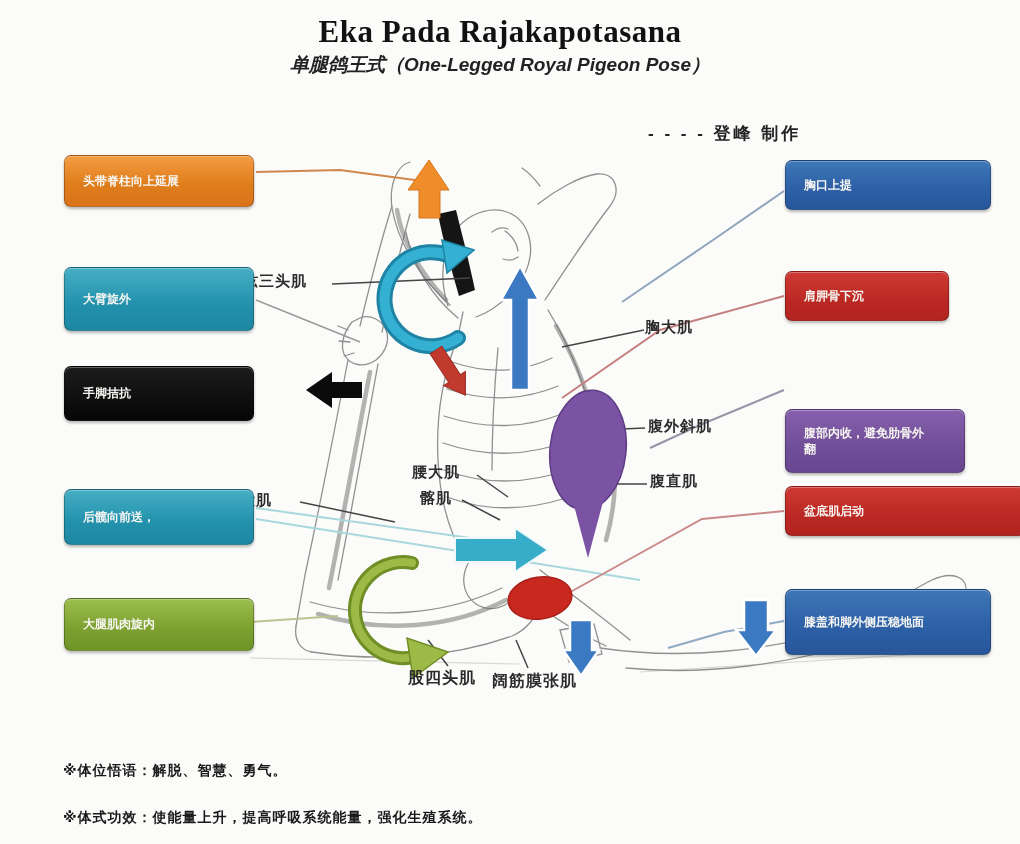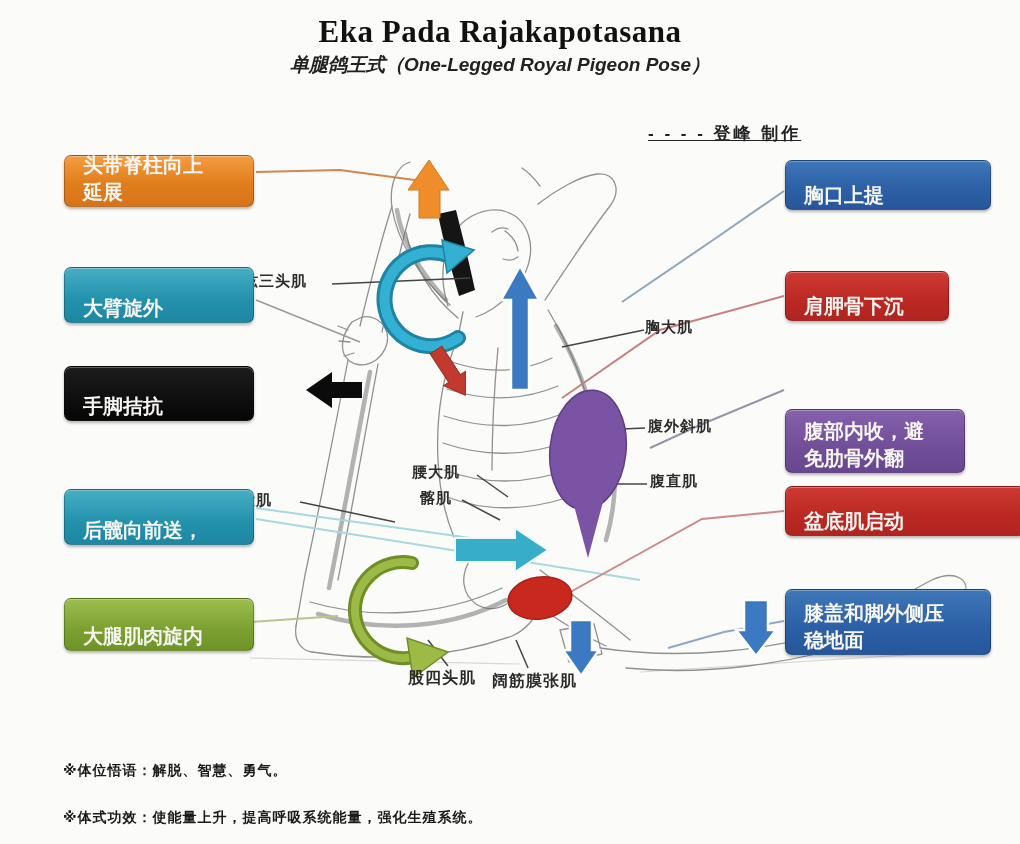--- a/index.html
+++ b/index.html
@@ -13,26 +13,26 @@
     position:absolute;top:14px;left:0;width:1000px;text-align:center;
     font-family:"Liberation Serif","DejaVu Serif",serif;
     font-weight:700;font-size:31px;color:#111;letter-spacing:.5px;
   }
   .subtitle{
     position:absolute;top:52px;left:0;width:1000px;text-align:center;
     font-weight:700;font-style:italic;font-size:19px;color:#222;
   }
   .credit{
     position:absolute;top:122px;left:648px;
-    font-weight:700;font-size:17px;color:#222;letter-spacing:3px;text-decoration:underline;
+    font-weight:700;font-size:17px;color:#222;letter-spacing:3px;
   }
   
   .abox{
-    position:absolute;display:flex;align-items:flex-end;
-    border-radius:7px;color:#f7f6f2;font-weight:700;font-size:20px;
+    position:absolute;display:flex;align-items:center;
+    border-radius:7px;color:#f7f6f2;font-weight:700;font-size:12px;
     padding:0 36px 0 18px;line-height:1.35;z-index:3;
     box-shadow:0 2px 3px rgba(0,0,0,.28), inset 0 1px 0 rgba(255,255,255,.3);
     border:1px solid rgba(0,0,0,.25);box-sizing:border-box;
   }
   .box-orange{background:linear-gradient(180deg,#f59c42 0%,#e07e1c 55%,#d9731a 100%);}
   .box-teal  {background:linear-gradient(180deg,#45aec4 0%,#2391ac 60%,#1e87a2 100%);}
   .box-black {background:linear-gradient(180deg,#1c1c1c 0%,#060606 100%);}
   .box-green {background:linear-gradient(180deg,#9cbe4e 0%,#7ca030 60%,#6e9428 100%);}
   .box-blue  {background:linear-gradient(180deg,#3e77b8 0%,#2c5fa5 60%,#27569a 100%);}
   .box-red   {background:linear-gradient(180deg,#ce3a33 0%,#bb2823 60%,#b12420 100%);}
@@ -196,21 +196,21 @@
   <div class="mlabel" style="left:650px;top:472px;">腹直肌</div>
   <div class="mlabel" style="left:412px;top:463px;">腰大肌</div>
   <div class="mlabel" style="left:420px;top:489px;">髂肌</div>
   <div class="mlabel" style="left:224px;top:491px;">臀大肌</div>
   <div class="mlabel" style="left:408px;top:668px;font-size:16px;">股四头肌</div>
   <div class="mlabel" style="left:492px;top:671px;font-size:16px;">阔筋膜张肌</div>
 
   <div class="abox box-orange" style="left:64px;top:155px;width:190px;height:52px;">
     <span>头带脊柱向上延展</span>
   </div>
-  <div class="abox box-teal" style="left:64px;top:267px;width:190px;height:56px;">
+  <div class="abox box-teal" style="left:64px;top:267px;width:190px;height:64px;">
     <span>大臂旋外</span>
   </div>
   <div class="abox box-black" style="left:64px;top:366px;width:190px;height:55px;">
     <span>手脚拮抗</span>
   </div>
   <div class="abox box-teal" style="left:64px;top:489px;width:190px;height:56px;">
     <span>后髋向前送，</span>
   </div>
   <div class="abox box-green" style="left:64px;top:598px;width:190px;height:53px;">
     <span>大腿肌肉旋内</span>

